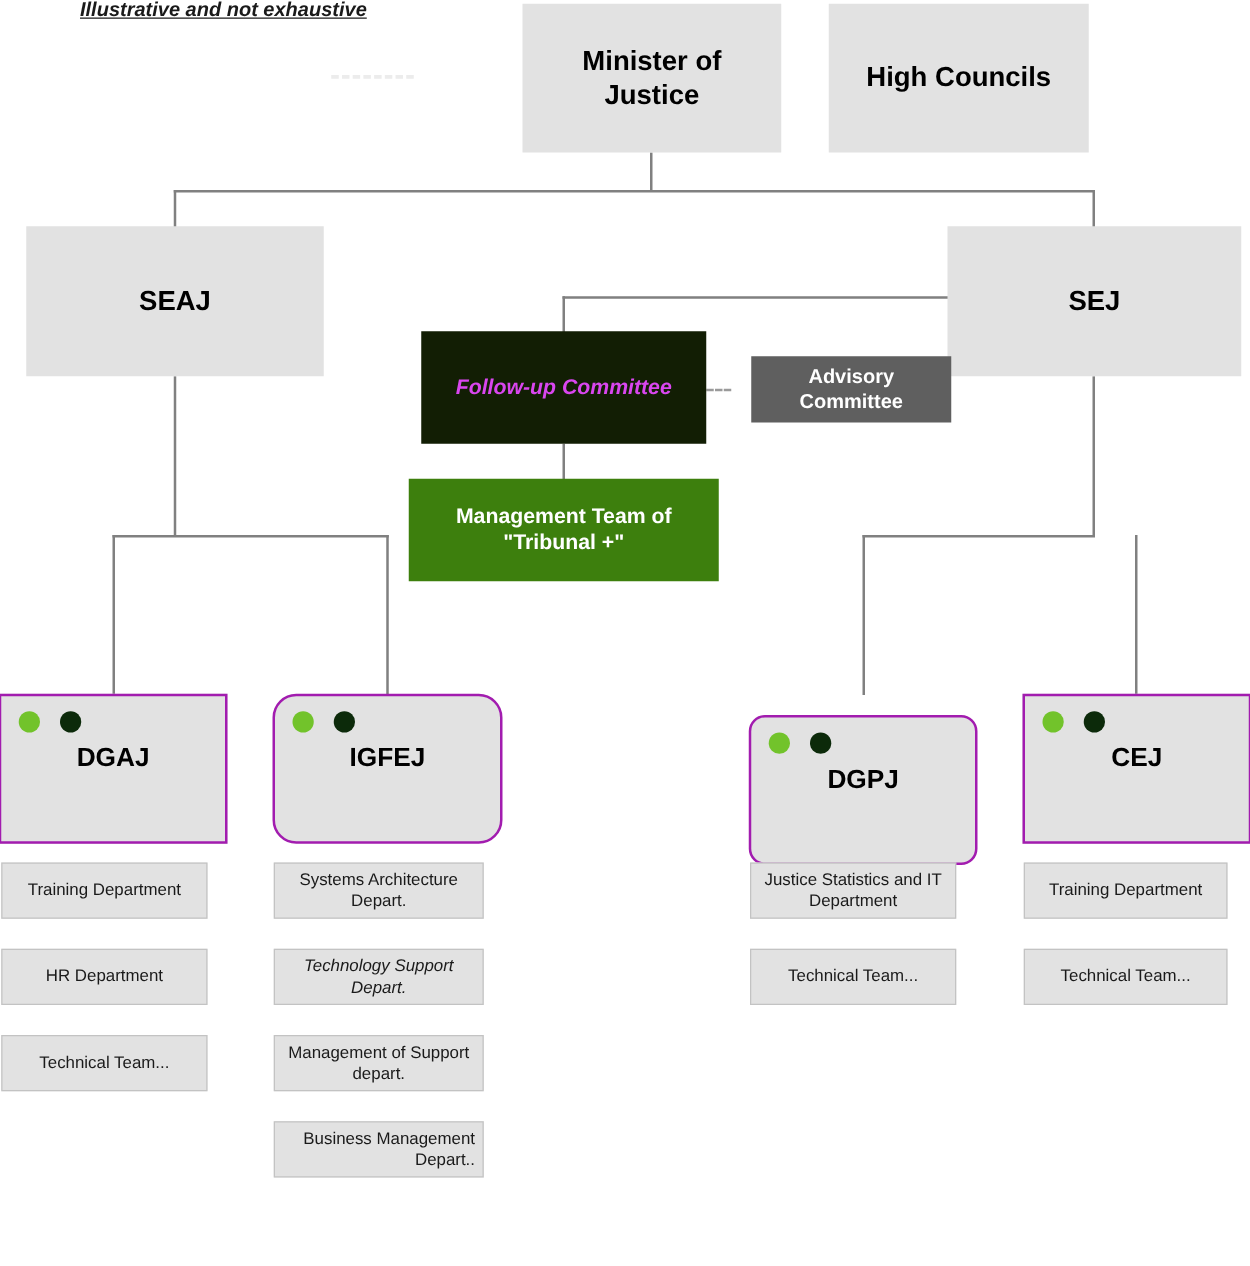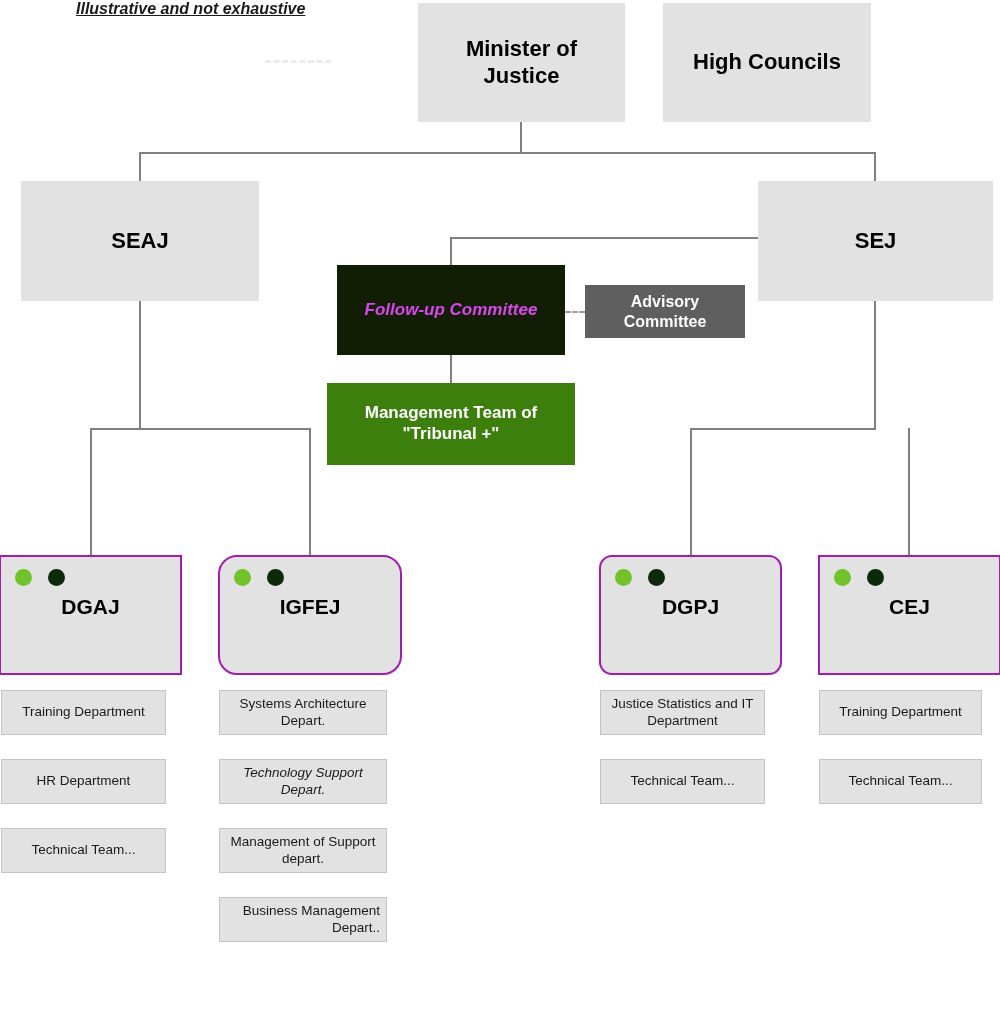--- a/index.html
+++ b/index.html
@@ -65,20 +65,21 @@
   .box-green {
     background: #3d7f0d;
     color: #ffffff;
     font-weight: bold;
   }
 
   .box-midgrey {
     background: #5f5f5f;
     color: #ffffff;
     font-weight: bold;
+    margin-left: 16px;
   }
 
   .sub-box {
     position: absolute;
     box-sizing: border-box;
     background: #e2e2e2;
     border: 1px solid #c3c3c3;
     display: flex;
     align-items: center;
     justify-content: center;
@@ -130,21 +131,21 @@
     color: #1a1a1a;
     text-decoration: underline;
     white-space: nowrap;
   }
 </style>
 </head>
 <body>
 
 <div id="canvas">
 
-  <div class="note" style="left:76px; top:0px;">Illustrative and not exhaustive</div>
+  <div class="note" style="left:64px; top:0px;">Illustrative and not exhaustive</div>
 
   <div class="dashed-faint" style="left:265px; top:60px; width:66px;"></div>
 
   <div class="line v" style="left:520px; top:122px; height:31px;"></div>
   <div class="line h" style="left:139px; top:152px; width:737px;"></div>
   <div class="line v" style="left:139px; top:152px; height:30px;"></div>
   <div class="line v" style="left:874px; top:152px; height:30px;"></div>
 
   <div class="line h" style="left:450px; top:237px; width:310px;"></div>
   <div class="line v" style="left:450px; top:237px; height:29px;"></div>
@@ -193,21 +194,21 @@
       <span class="dot dot-light"></span>
       <span class="dot dot-dark"></span>
     </div>
     <div class="unit-title">IGFEJ</div>
   </div>
   <div class="sub-box" style="left:219px; top:690px; width:168px; height:45px;">Systems Architecture Depart.</div>
   <div class="sub-box" style="left:219px; top:759px; width:168px; height:45px;font-style:italic;">Technology Support Depart.</div>
   <div class="sub-box" style="left:219px; top:828px; width:168px; height:45px;">Management of Support depart.</div>
   <div class="sub-box" style="left:219px; top:897px; width:168px; height:45px;text-align:right;">Business Management Depart..</div>
 
-  <div class="unit-box" style="left:599px; top:555px; width:183px; height:120px;border-radius:13px;">
+  <div class="unit-box" style="left:599px; top:572px; width:183px; height:120px;border-radius:13px;">
     <div class="dots">
       <span class="dot dot-light"></span>
       <span class="dot dot-dark"></span>
     </div>
     <div class="unit-title">DGPJ</div>
   </div>
   <div class="sub-box" style="left:600px; top:690px; width:165px; height:45px;">Justice Statistics and IT Department</div>
   <div class="sub-box" style="left:600px; top:759px; width:165px; height:45px;">Technical Team...</div>
 
   <div class="unit-box" style="left:818px; top:555px; width:183px; height:120px;">

